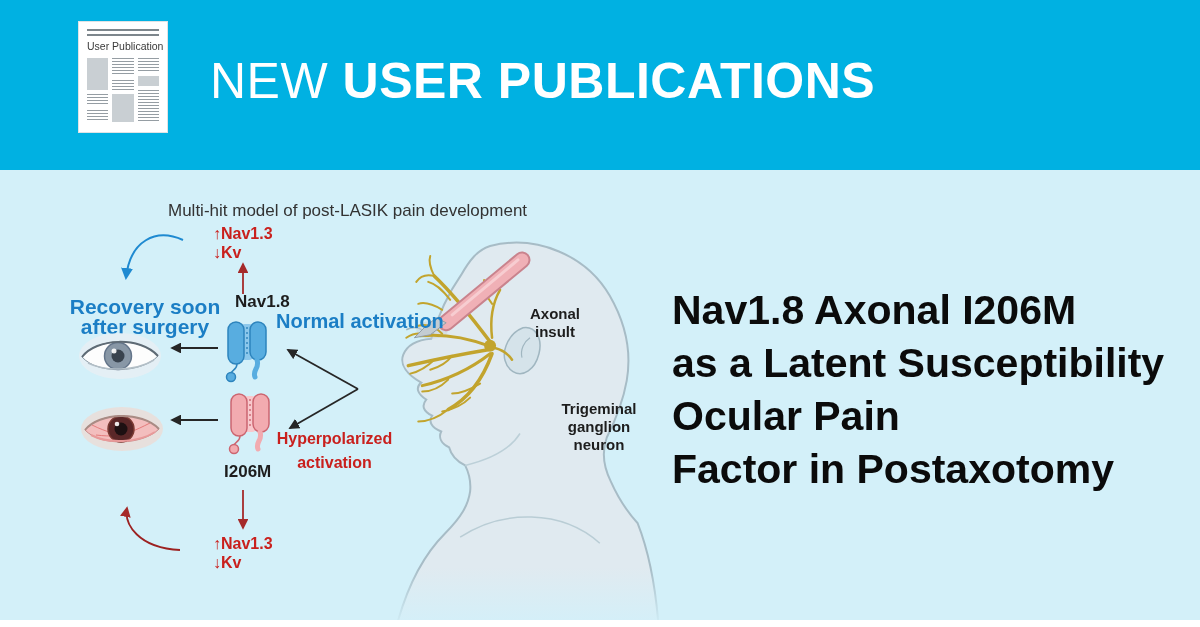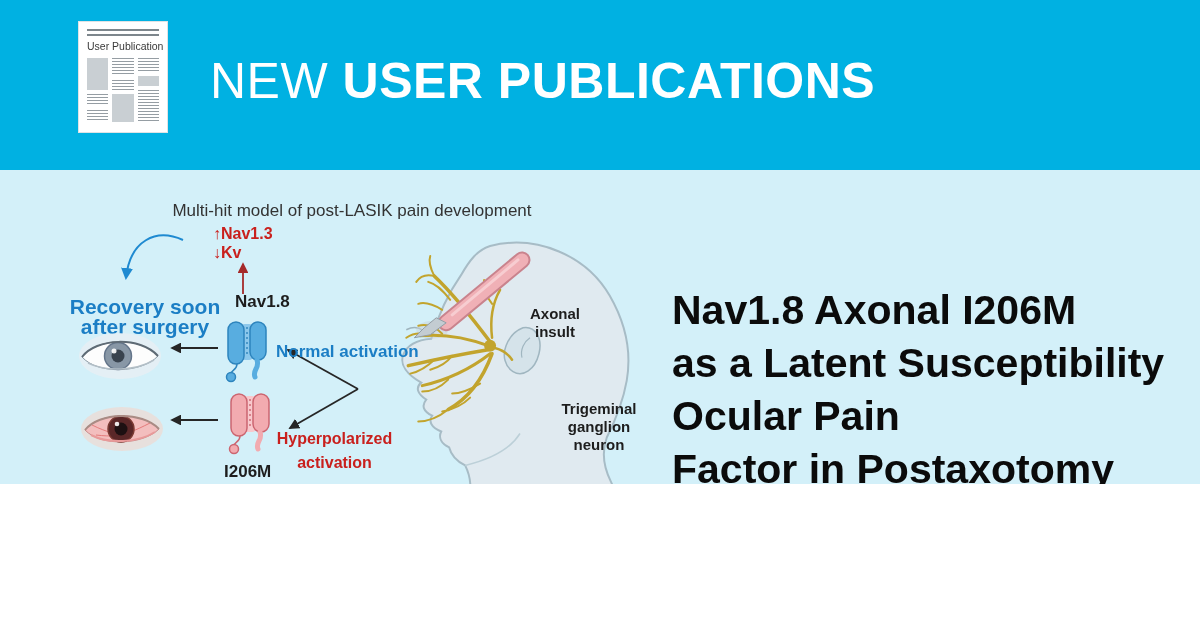--- a/index.html
+++ b/index.html
@@ -1,43 +1,43 @@
 <!DOCTYPE html>
 <html style="--header_bg: #00b1e2; --body_bg: #d3f0f9; --blue_accent: #1b7ec5; --red_accent: #c9201d; --deep_red: #b02020; --dark_red: #a52a2a; --nerve_yellow: #c2a42d; --logo_cyan: #14b4e9;"><head>
 <meta charset="utf-8">
 <style>
   html,body{margin:0;padding:0;background:#fff;}
-  .canvas{position:relative;width:1200px;height:484px;overflow:hidden;
+  .canvas{position:relative;width:1200px;height:620px;overflow:hidden;
           font-family:"Liberation Sans",sans-serif;background:var(--body_bg,#d3f0f9);}
   
   .header{position:absolute;left:0;top:0;width:1200px;height:170px;background:var(--header_bg,#00b1e2);}
   .news-icon{position:absolute;left:78px;top:21px;width:90px;height:112px;background:#fff;
              border:1px solid #dfe3e5;box-sizing:border-box;padding:7px 8px;}
   .ni-bar{height:2px;background:#7d868c;margin-bottom:3px;}
   .ni-title{font-size:10.5px;color:#3a3a3a;margin:4px 0 6px;white-space:nowrap;}
   .ni-grid{display:flex;gap:4px;height:64px;}
   .ni-col{flex:1;display:flex;flex-direction:column;gap:4px;}
   .ni-block{background:#c9cfd3;}
   .ni-lines{background:repeating-linear-gradient(to bottom,#959da3 0 1px,transparent 1px 3px);}
   .header-title{position:absolute;left:210px;top:52px;margin:0;color:#fff;font-size:50px;
                 font-weight:300;letter-spacing:.5px;white-space:nowrap;}
   .header-title .bold{font-weight:700;}
   
   .bodyarea{position:absolute;left:0;top:170px;width:1200px;height:457px;}
   .dz{position:absolute;}
-  .diagram-title{left:168px;top:31px;width:368px;text-align:center;font-size:17px;color:#333;}
+  .diagram-title{left:168px;top:31px;width:368px;font-size:17px;color:#333;}
   .marker{font-weight:bold;font-size:16px;color:var(--red_accent,#c9201d);line-height:19px;white-space:nowrap;}
   .top-markers{left:213px;top:54px;}
   .bottom-markers{left:213px;top:364px;}
   .chan-label{font-size:17px;font-weight:bold;color:#1d1d1d;white-space:nowrap;}
   .nav18{left:223px;top:122px;margin-left:12px;}
   .i206m{left:224px;top:292px;}
   .recovery{left:50px;top:127px;width:190px;text-align:center;font-size:21px;font-weight:bold;
             color:var(--blue_accent,#1b7ec5);line-height:20px;}
-  .normal-act{left:276px;top:172px;font-size:17px;font-weight:bold;color:var(--blue_accent,#1b7ec5);white-space:nowrap;}
+  .normal-act{left:276px;top:140px;font-size:20px;font-weight:bold;color:var(--blue_accent,#1b7ec5);white-space:nowrap;}
   .hyper{left:257px;top:257px;width:155px;text-align:center;font-size:16px;font-weight:bold;
          color:var(--red_accent,#c9201d);line-height:24px;}
   .multihit{left:52px;top:288px;width:190px;text-align:center;font-size:16px;font-weight:bold;
             color:var(--deep_red,#b02020);line-height:20px;}
   .axonal{left:518px;top:135px;width:74px;text-align:center;font-size:15px;font-weight:bold;color:#1d1d1d;line-height:18px;}
   .trigem{left:552px;top:230px;width:94px;text-align:center;font-size:15px;font-weight:bold;color:#1d1d1d;line-height:18px;}
   .main-title{left:672px;top:114px;font-size:41px;font-weight:bold;color:#0b0b0b;line-height:53px;white-space:nowrap;}
   
   .arrows{left:0;top:0;width:680px;height:457px;pointer-events:none;}
   .eye{width:84px;height:52px;}

